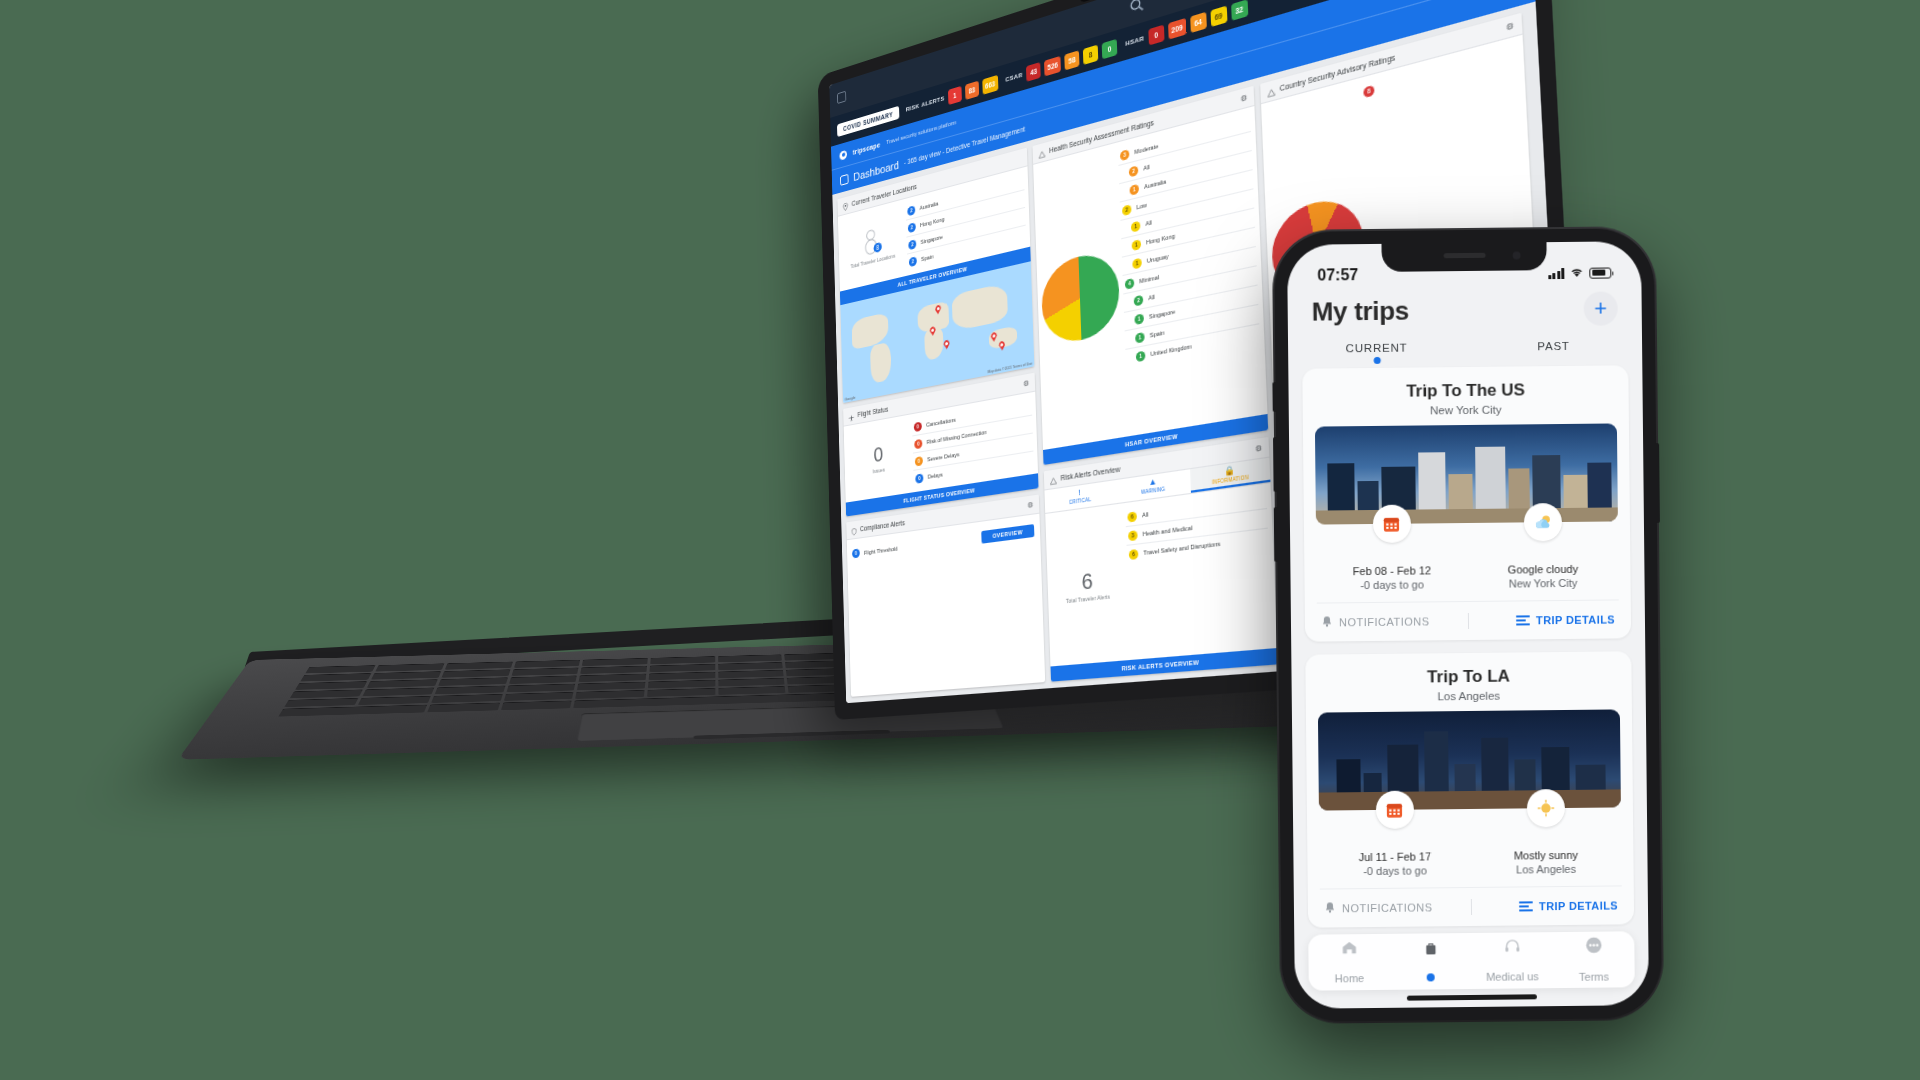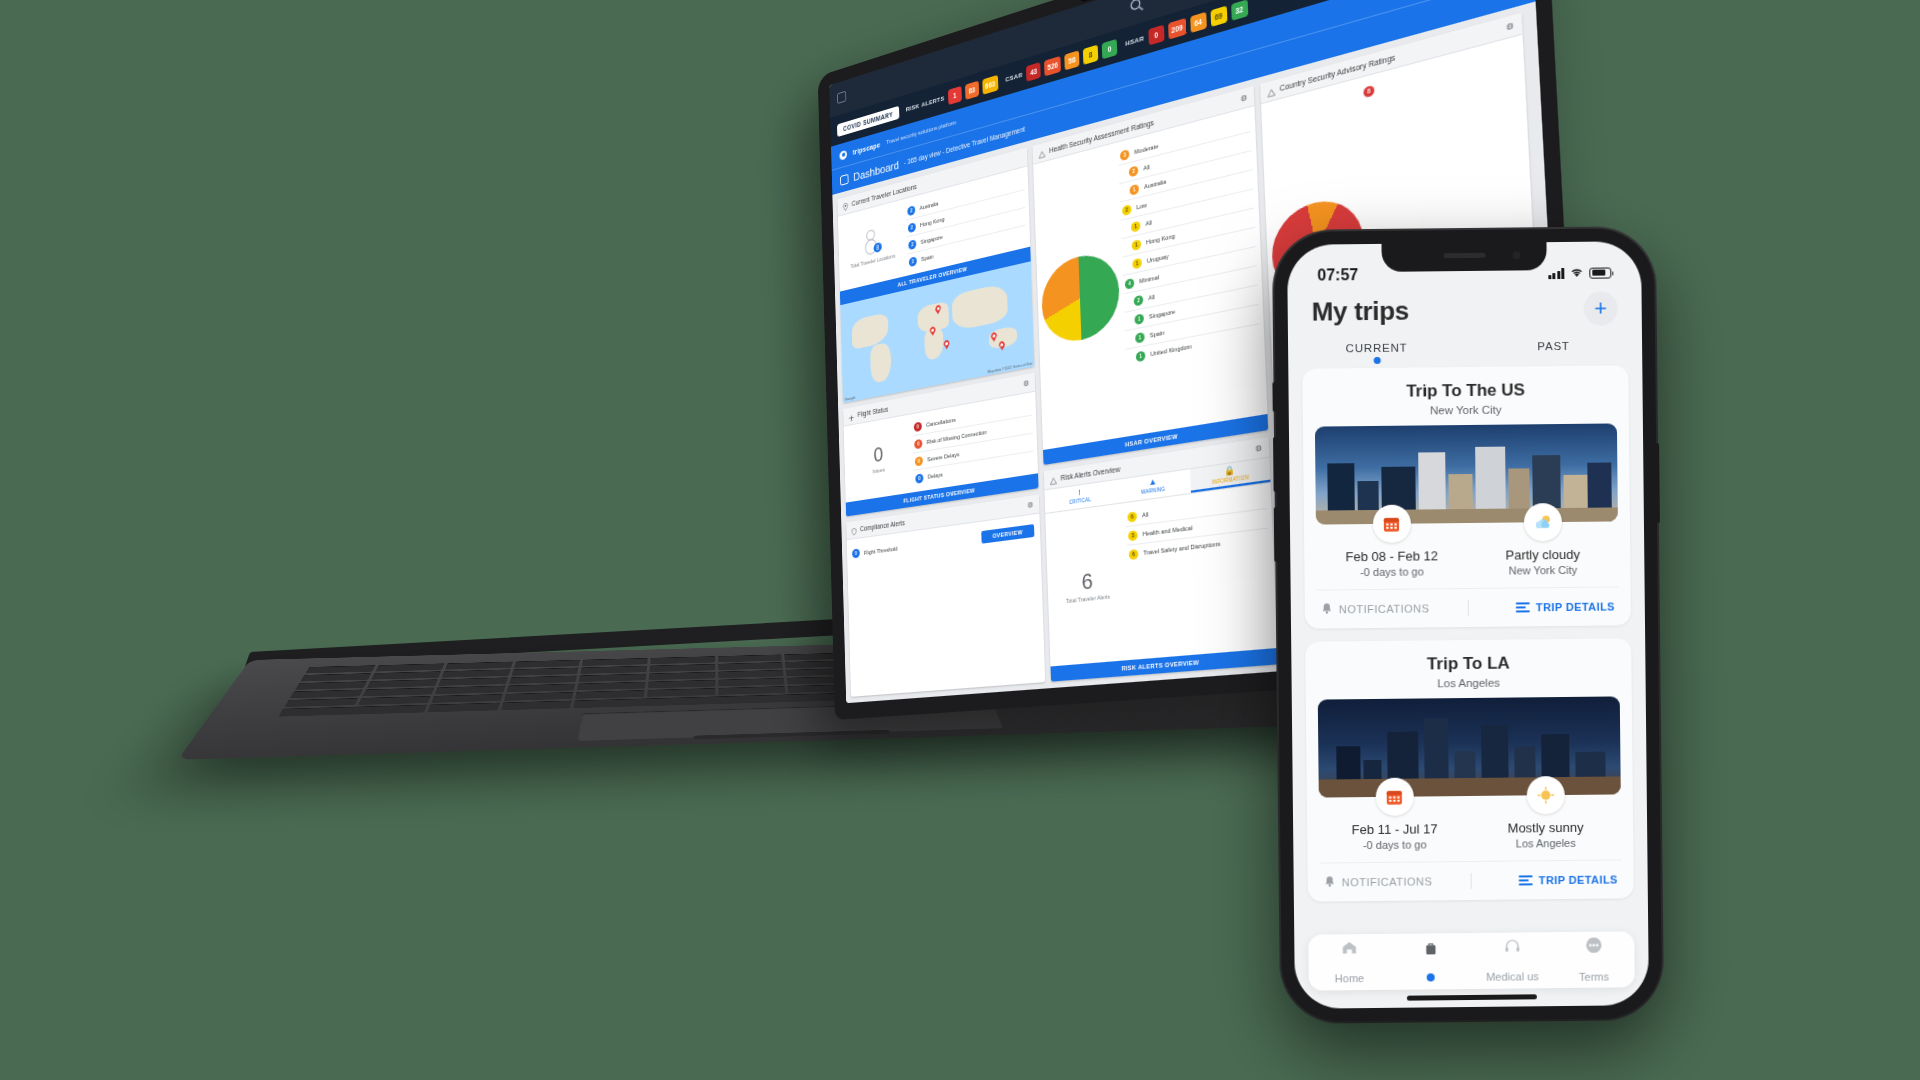--- a/index.html
+++ b/index.html
@@ -190,21 +190,21 @@
   .trip-city { text-align:center; font-size:11.5px; color:#5f6368; margin-top:3px; }
   .hero { height:98px; border-radius:9px; margin-top:9px; position:relative;
      overflow:hidden; }
   .hero .sky { position:absolute; inset:0; }
   .bld { position:absolute; bottom:0; }
   .info-row { display:flex; position:relative; margin-top:-19px; }
   .info-col { flex:1; display:flex; flex-direction:column; align-items:center; }
   .circ { width:38px;height:38px;border-radius:50%;background:#fff;
      display:flex;align-items:center;justify-content:center;
      box-shadow:0 1px 3px rgba(0,0,0,.14); }
-  .info-main { font-size:13px; color:#2b2b2b; margin-top:6px; }
+  .info-main { font-size:11px; color:#2b2b2b; margin-top:22px; }
   .info-sub { font-size:11px; color:#5f6368; margin-top:2px; }
   .card-foot { display:flex; align-items:center; border-top:1px solid #eceef1;
      margin-top:11px; padding:11px 4px; }
   .foot-l { flex:1; display:flex; align-items:center; gap:6px; font-size:11px;
      color:#9aa0a6; letter-spacing:.5px; }
   .foot-div { width:1px; height:16px; background:#e0e2e6; }
   .foot-r { flex:1; display:flex; align-items:center; justify-content:flex-end;
      gap:6px; font-size:11px; color:#1a73e8; font-weight:700; letter-spacing:.4px; }
   .bars { display:flex; flex-direction:column; gap:2px; }
   .bars i { display:block; height:2px; background:#1a73e8; border-radius:1px; }
@@ -742,21 +742,21 @@
               <span class="info-sub">-0 days to go</span>
             </div>
             <div class="info-col">
               <span class="circ">
                 <svg viewBox="0 0 22 20" width="20" height="18">
                     <circle cx="14.5" cy="7" r="4.2" fill="#f6c453"></circle>
                     <path d="M6.5 16.5a3.5 3.5 0 0 1 .3-7 5 5 0 0 1 9.4 1.2 3 3 0 0 1-.6 5.8z" fill="#8fd0f5"></path>
                     <path d="M6.5 16.5a3.5 3.5 0 0 1 .3-7 5 5 0 0 1 5.6-1.3 4.6 4.6 0 0 0-1.3 8.3z" fill="#b8e2fb"></path>
                   </svg>
               </span>
-              <span class="info-main">Partly cloudy</span>
+              <span class="info-main">Google cloudy</span>
               <span class="info-sub">New York City</span>
             </div>
           </div>
           <div class="card-foot">
             <span class="foot-l">
               <span>
                 <svg viewBox="0 0 14 15" width="12" height="13">
                     <path d="M7 1.2a3.6 3.6 0 0 0-3.6 3.6v2.6L2.2 9.8h9.6L10.6 7.4V4.8A3.6 3.6 0 0 0 7 1.2z" fill="#9aa0a6"></path>
                     <circle cx="7" cy="11.6" r="1.4" fill="#9aa0a6"></circle>
                   </svg>
@@ -801,21 +801,21 @@
                     <g fill="#fff">
                       <rect x="4.5" y="9" width="2.4" height="2.2"></rect>
                       <rect x="8.8" y="9" width="2.4" height="2.2"></rect>
                       <rect x="13.1" y="9" width="2.4" height="2.2"></rect>
                       <rect x="4.5" y="12.6" width="2.4" height="2.2"></rect>
                       <rect x="8.8" y="12.6" width="2.4" height="2.2"></rect>
                       <rect x="13.1" y="12.6" width="2.4" height="2.2"></rect>
                     </g>
                   </svg>
               </span>
-              <span class="info-main">Feb 11 - Jul 17</span>
+              <span class="info-main">Jul 11 - Feb 17</span>
               <span class="info-sub">-0 days to go</span>
             </div>
             <div class="info-col">
               <span class="circ">
                 <svg viewBox="0 0 20 20" width="18" height="18">
                     <circle cx="10" cy="10" r="5.2" fill="#f6c453"></circle>
                     <g stroke="#f6c453" stroke-width="1.6" stroke-linecap="round">
                       <line x1="10" y1="1.4" x2="10" y2="3.4"></line>
                       <line x1="10" y1="16.6" x2="10" y2="18.6"></line>
                       <line x1="1.4" y1="10" x2="3.4" y2="10"></line>

